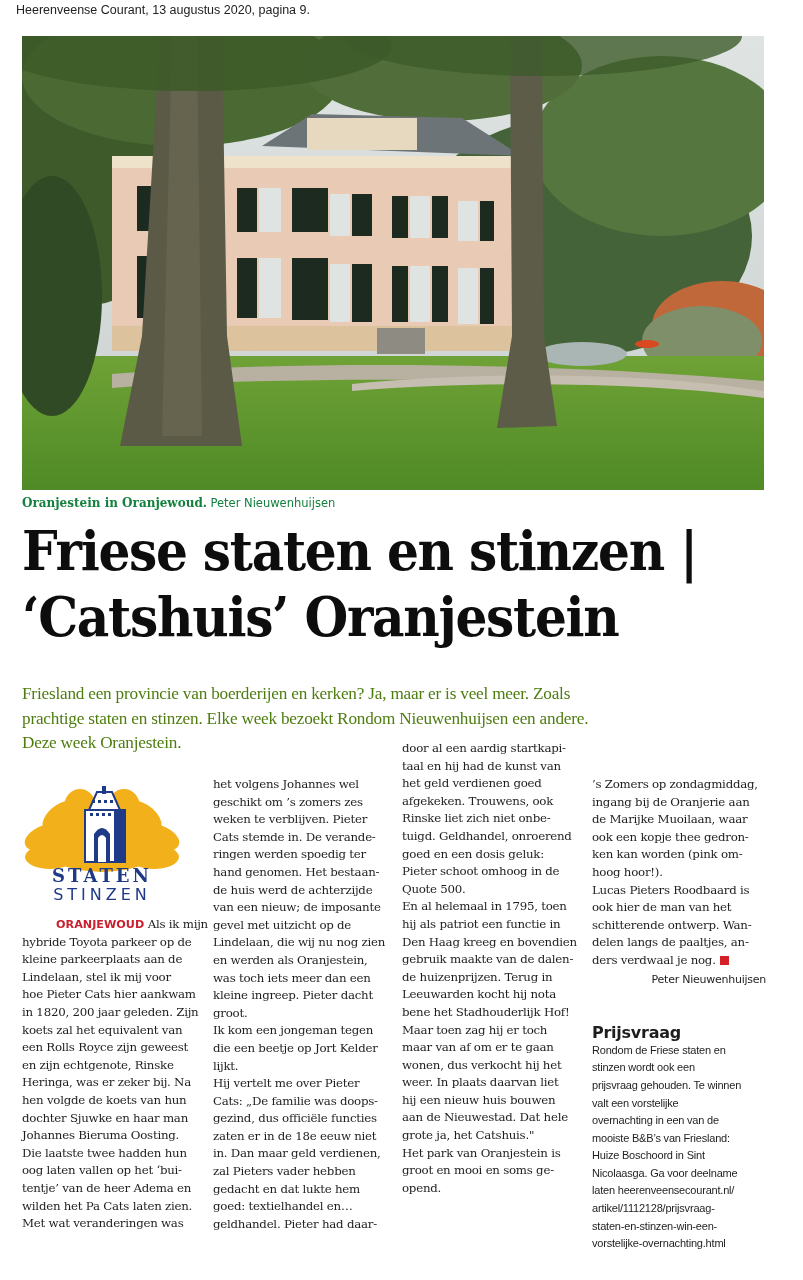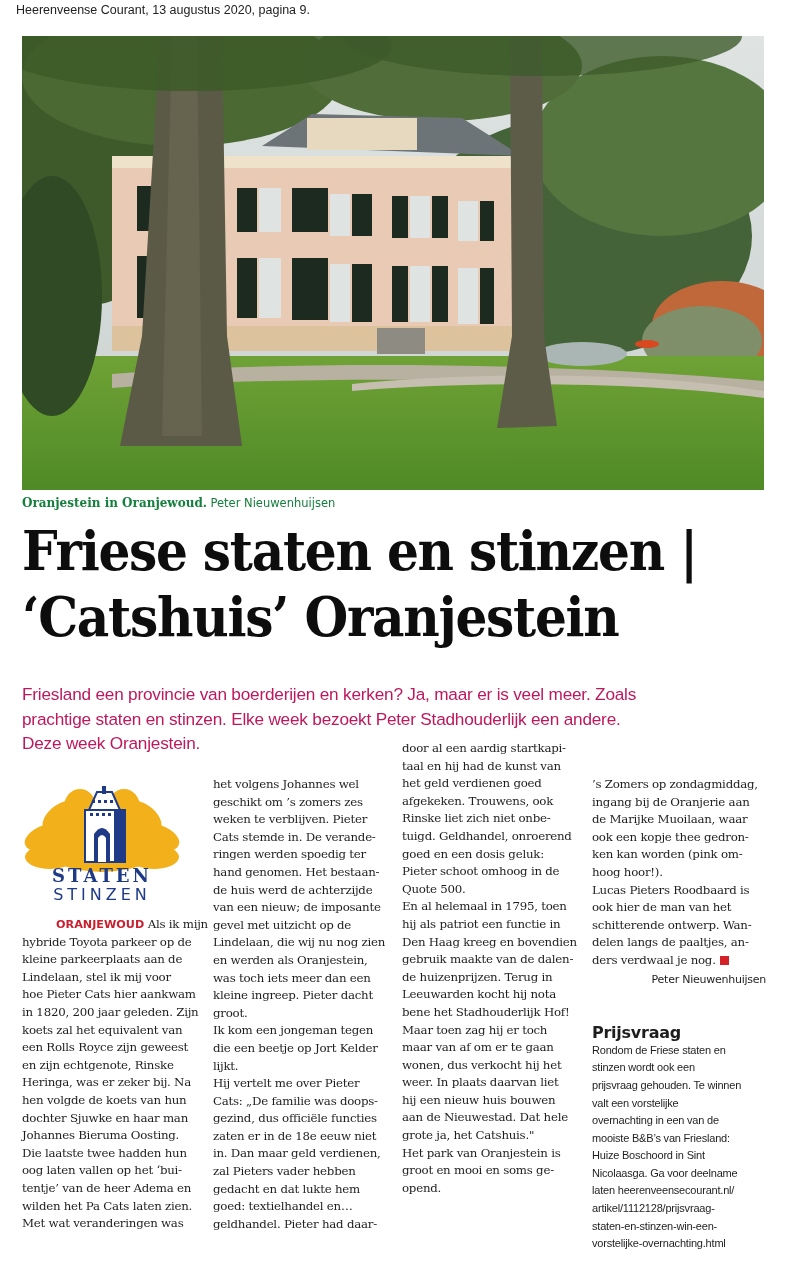--- a/index.html
+++ b/index.html
@@ -29,22 +29,22 @@
     .headline {
       position: absolute; left: 22px; top: 518px; width: 760px;
       font-family: "DejaVu Serif", serif; font-weight: bold;
       font-size: 54px; line-height: 66px; letter-spacing: -1.4px; color: #0d0d0d;
       transform: scaleX(0.93); transform-origin: left top;
       white-space: nowrap;
     }
 
     .intro {
       position: absolute; left: 22px; top: 682px; width: 760px;
-      font-family: Liberation Sans, sans-serif; font-size: 17.2px; line-height: 24.5px;
-      color: #be185d; letter-spacing: -0.2px;
+      font-family: Liberation Serif, serif; font-size: 17.2px; line-height: 24.5px;
+      color: #4d7c0f; letter-spacing: -0.2px;
     }
     .intro span { display: block; white-space: nowrap; }
 
     
     .col {
       position: absolute; top: 778px;
       font-family: "DejaVu Serif", serif; font-size: 11.8px; line-height: 17.6px;
       color: #1e1e1e; letter-spacing: -0.25px;
     }
     .col .ln { display: block; white-space: nowrap; }
@@ -160,21 +160,21 @@
   <span class="cap-credit">Peter Nieuwenhuijsen</span>
 </div>
 
 <h1 class="headline">
   <span style="display:block">Friese staten en stinzen |</span>
   <span style="display:block">‘Catshuis’ Oranjestein</span>
 </h1>
 
 <div class="intro">
   <span>Friesland een provincie van boerderijen en kerken? Ja, maar er is veel meer. Zoals</span>
-  <span>prachtige staten en stinzen. Elke week bezoekt Peter Stadhouderlijk een andere.</span>
+  <span>prachtige staten en stinzen. Elke week bezoekt Rondom Nieuwenhuijsen een andere.</span>
   <span>Deze week Oranjestein.</span>
 </div>
 
 <div class="logo">
   <svg viewBox="0 0 160 122">
     <g fill="#f2b11b">
       <ellipse cx="80" cy="62" rx="62" ry="28"></ellipse>
       <ellipse cx="30" cy="55" rx="28" ry="14" transform="rotate(-15 30 55)"></ellipse>
       <ellipse cx="130" cy="55" rx="28" ry="14" transform="rotate(15 130 55)"></ellipse>
       <ellipse cx="40" cy="35" rx="22" ry="13" transform="rotate(-35 40 35)"></ellipse>

